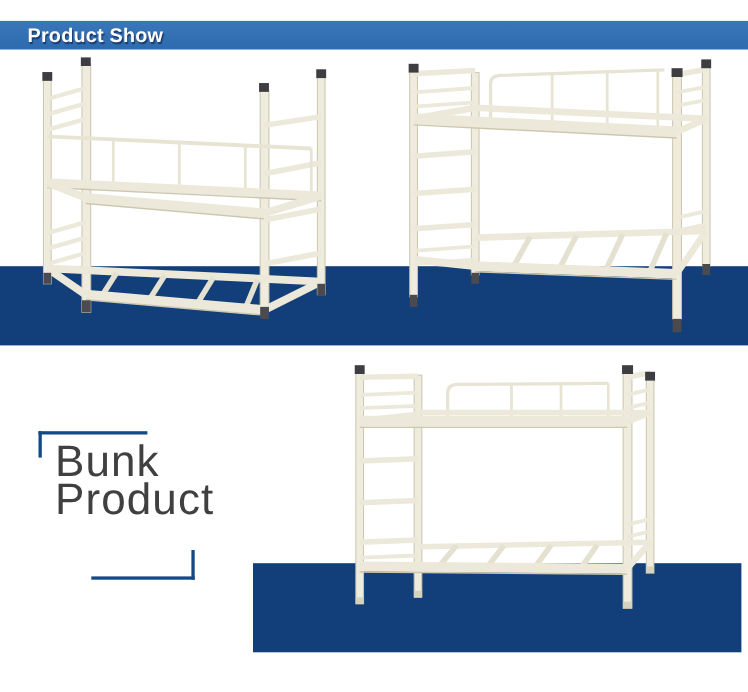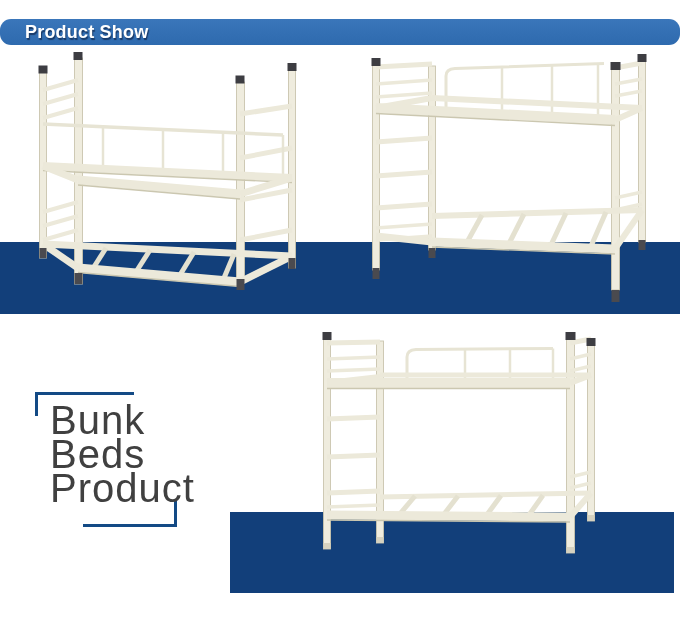--- a/index.html
+++ b/index.html
@@ -1,20 +1,20 @@
 <!DOCTYPE html>
 <html><head>
 <meta charset="utf-8">
 <style>
   html,body{margin:0;padding:0;background:#ffffff;}
   .canvas{position:relative;width:680px;height:629px;background:#ffffff;overflow:hidden;
           font-family:"Liberation Sans",sans-serif;}
   
   .header-bar{position:absolute;left:0;top:19px;width:680px;height:26px;
-              background:linear-gradient(#3a76ba,#2e6aae);display:flex;align-items:center;border-radius:11px;}
+              background:linear-gradient(#3a76ba,#2e6aae);display:flex;align-items:center;}
   .header-bar span{color:#ffffff;font-weight:bold;font-size:18px;padding-left:25px;
                    letter-spacing:0.2px;text-shadow:1px 2px 1px rgba(16,40,79,0.75);}
   
   .band-top{position:absolute;left:0;top:242px;width:680px;height:72px;background:#123f7a;}
   .square-bottom{position:absolute;left:230px;top:512px;width:444px;height:81px;background:#123f7a;}
   
   .bed1{position:absolute;left:28px;top:52px;}
   .bed2{position:absolute;left:352px;top:50px;}
   .bed3{position:absolute;left:295px;top:327px;}
   
@@ -220,17 +220,16 @@
       <rect class="tip" x="81.5" y="210" width="7" height="6"></rect>
       <rect class="tip" x="271.5" y="220" width="8" height="6"></rect>
       <rect class="tip" x="292.5" y="188" width="7" height="6"></rect>
     </g>
   </svg>
 
   <div class="bracket-tl"></div>
   <div class="bracket-br"></div>
   <div class="series-label">
     <div>Bunk</div>
-    <div>Beds</div>
     <div>Product</div>
   </div>
 
 </div>
 
 </body></html>

